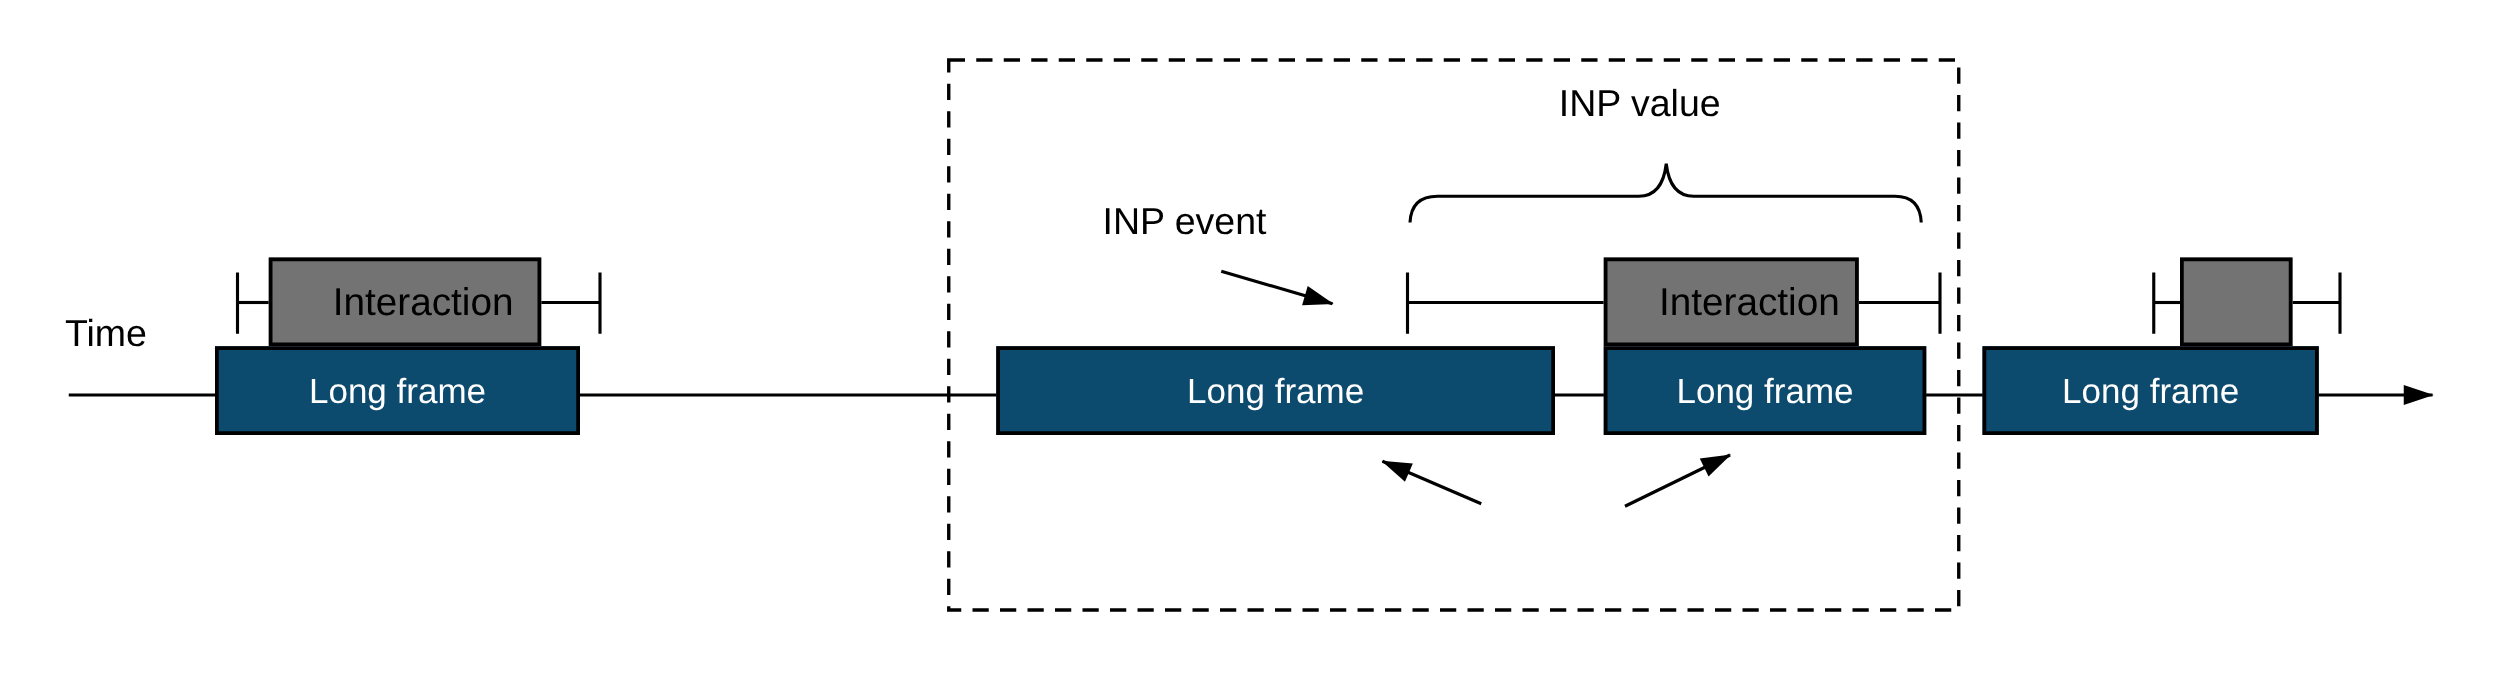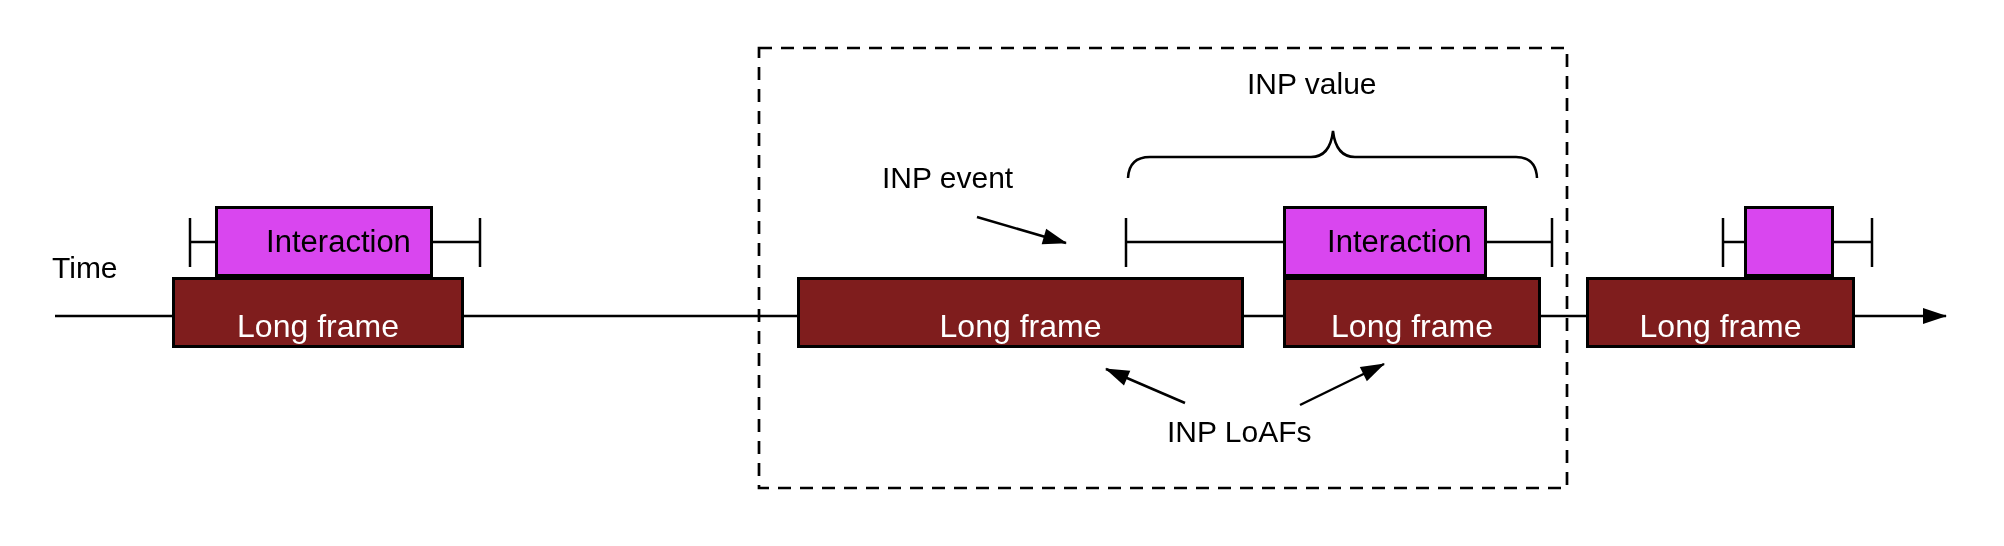--- a/index.html
+++ b/index.html
@@ -20,29 +20,28 @@
     position: absolute;
     box-sizing: border-box;
     border: 3px solid #000000;
     display: flex;
     align-items: center;
     justify-content: center;
     z-index: 2;
     white-space: nowrap;
   }
   .frame-box {
-    background: #7f1d1d;
+    background: #0c4a6e;
     color: #ffffff;
-    font-size: 32px;
+    font-size: 28px;
     top: 277px;
     height: 71px;
-    align-items: flex-end;
   }
   .interaction-box {
-    background: #d946ef;
+    background: #737373;
     color: #000000;
     font-size: 31px;
     top: 206px;
     height: 71px;
     padding-left: 29px;
   }
   .diagram-label {
     position: absolute;
     color: #000000;
     font-size: 30px;
@@ -116,15 +115,14 @@
   <div class="box interaction-box" style="left:1283px; width:204px;">
     <span>Interaction</span>
   </div>
   <div class="box interaction-box" style="left:1744px; width:90px;">
     <span></span>
   </div>
 
   <div class="diagram-label" style="left:52px; top:252px;">Time</div>
   <div class="diagram-label" style="left:882px; top:162px;">INP event</div>
   <div class="diagram-label" style="left:1219px; top:68px;margin-left:28px;">INP value</div>
-  <div class="diagram-label" style="left:1167px; top:416px;">INP LoAFs</div>
 
 </div>
 
 </body></html>

